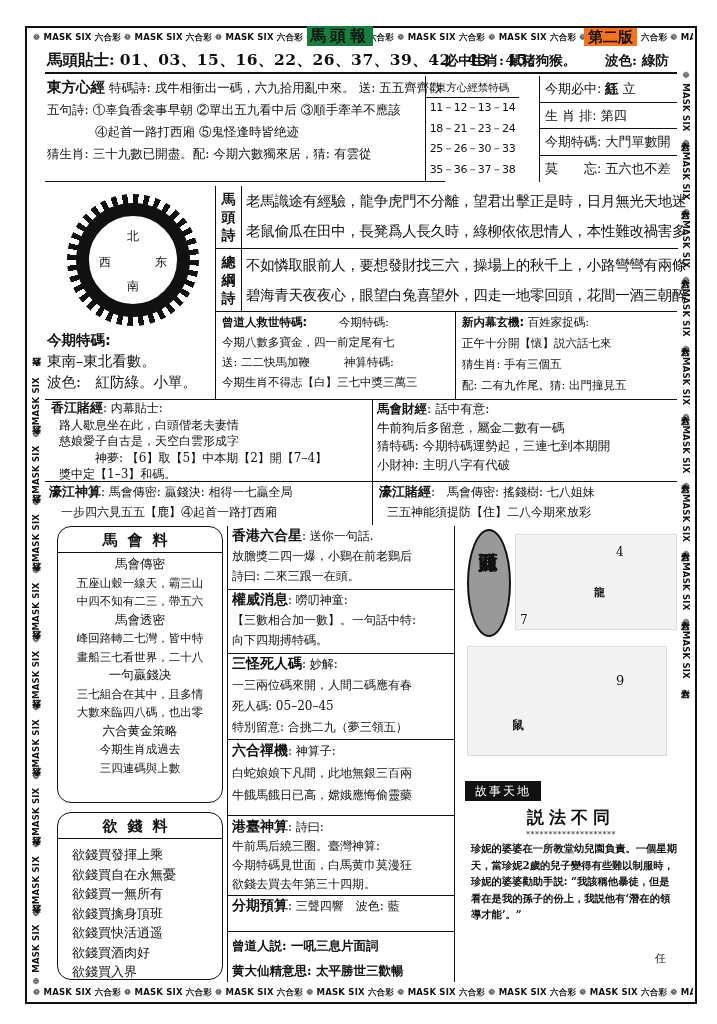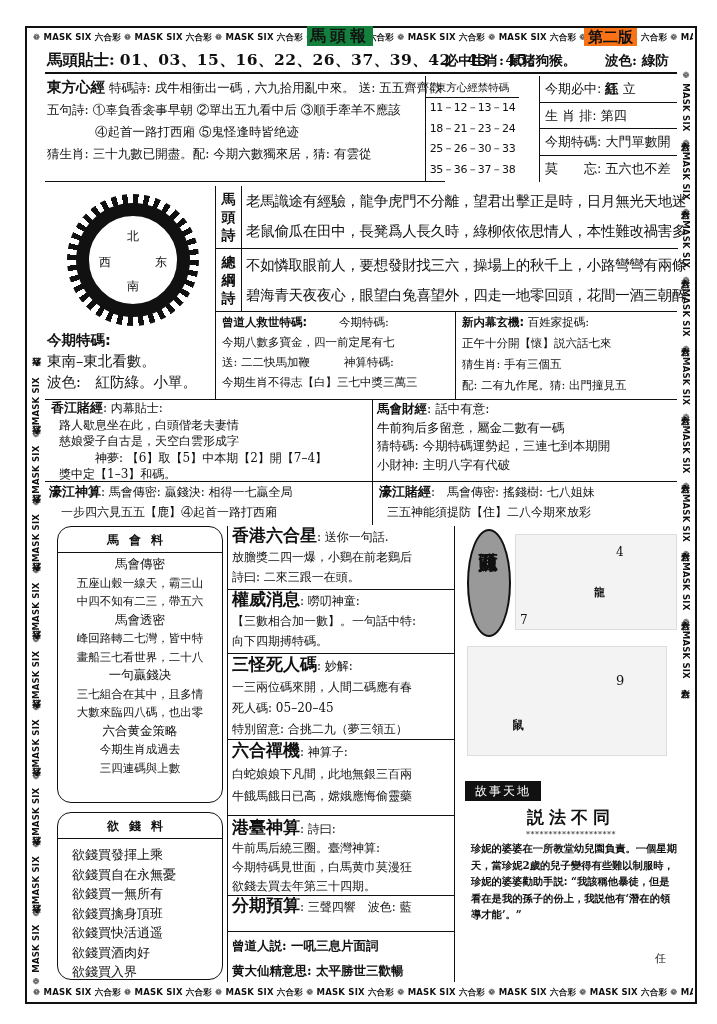--- a/index.html
+++ b/index.html
@@ -40,29 +40,29 @@
   .poem-grid .side { position: absolute; left: 0; width: 26px; border-right: 1.5px solid #111; font-size: 14px; font-weight: bold; text-align: center; line-height: 18px; font-family: "DejaVu Sans", sans-serif; }
   .poem-grid .txt { position: absolute; left: 30px; font-size: 14.5px; white-space: nowrap; letter-spacing: -0.3px; }
   .sp-left { left: 2px; top: 284px; width: 168px; font-size: 14.5px; line-height: 21px; }
   .cd { left: 170px; top: 265px; width: 240px; height: 88px; border-left: 1.5px solid #111; border-top: 1.5px solid #111; font-size: 11.5px; line-height: 20px; padding-left: 6px; }
   .xn { left: 410px; top: 265px; width: 222px; height: 88px; border-left: 1.5px solid #111; border-top: 1.5px solid #111; font-size: 11.5px; line-height: 21px; padding-left: 6px; }
   .hk { left: 0; top: 353px; width: 328px; height: 82px; border-top: 1.5px solid #111; font-size: 12px; line-height: 16.5px; padding-left: 6px; border-right: 1.5px solid #111; }
   .mh { left: 328px; top: 353px; width: 304px; height: 82px; border-top: 1.5px solid #111; font-size: 12.5px; line-height: 18.5px; padding-left: 4px; }
   .hs { left: 0; top: 435px; width: 328px; height: 44px; border-top: 1.5px solid #111; border-right: 1.5px solid #111; font-size: 12px; line-height: 20px; padding-left: 4px; }
   .hj { left: 328px; top: 435px; width: 304px; height: 44px; border-top: 1.5px solid #111; font-size: 12px; line-height: 20px; padding-left: 6px; }
   .rbox { position: absolute; border: 1.5px solid #111; border-radius: 14px; background: #fff; }
-  .rbox .title { height: 26px; line-height: 26px; text-align: center; font-size: 12px; font-weight: bold; letter-spacing: 10px; border-bottom: 1.5px solid #111; font-family: "DejaVu Sans", sans-serif; }
+  .rbox .title { height: 26px; line-height: 26px; text-align: center; font-size: 15px; font-weight: bold; letter-spacing: 10px; border-bottom: 1.5px solid #111; font-family: "DejaVu Sans", sans-serif; }
   .mhl { left: 12px; top: 480px; width: 166px; height: 277px; }
   .mhl .body { text-align: center; font-size: 11.5px; line-height: 18.5px; padding-top: 2px; }
   .mhl .body .sub { font-size: 12.5px; font-family: "DejaVu Sans", sans-serif; }
   .yq { left: 12px; top: 766px; width: 166px; height: 168px; }
   .yq .body { font-size: 13px; line-height: 19.5px; padding: 6px 0 0 14px; }
   .midcol { left: 182px; top: 480px; width: 228px; height: 456px; border-left: 1.5px solid #111; border-right: 1.5px solid #111; }
   .mblk { position: absolute; left: 0; width: 226px; border-bottom: 1.5px solid #111; font-size: 12px; padding-left: 4px; }
-  .mblk .hd { font-weight: bold; font-size: 17px; font-family: Liberation Sans, sans-serif; }
+  .mblk .hd { font-weight: bold; font-size: 14px; font-family: Liberation Mono, monospace; }
   .badge { left: 422px; top: 483px; width: 44px; height: 108px; border-radius: 50%; background: #999; border: 2px solid #111; text-align: center; font-size: 19px; font-weight: bold; line-height: 24px; padding-top: 7px; font-family: "DejaVu Sans", sans-serif; }
   .pic { background: #f3f3f3; border: 1px solid #ddd; }
   .story-tag { left: 420px; top: 735px; width: 76px; height: 20px; background: #111; color: #fff; font-size: 12px; line-height: 20px; text-align: center; letter-spacing: 2px; }
   .story-title { left: 420px; top: 760px; width: 212px; text-align: center; font-size: 17px; font-weight: bold; letter-spacing: 5px; }
   .story-stars { left: 420px; top: 784px; width: 212px; text-align: center; font-size: 8px; letter-spacing: 0.5px; }
   .story-body { left: 426px; top: 794px; width: 206px; font-size: 10.3px; line-height: 16.5px; font-weight: bold; }
   .ren { left: 610px; top: 905px; font-size: 11px; }
 </style>
 </head>
 <body>

